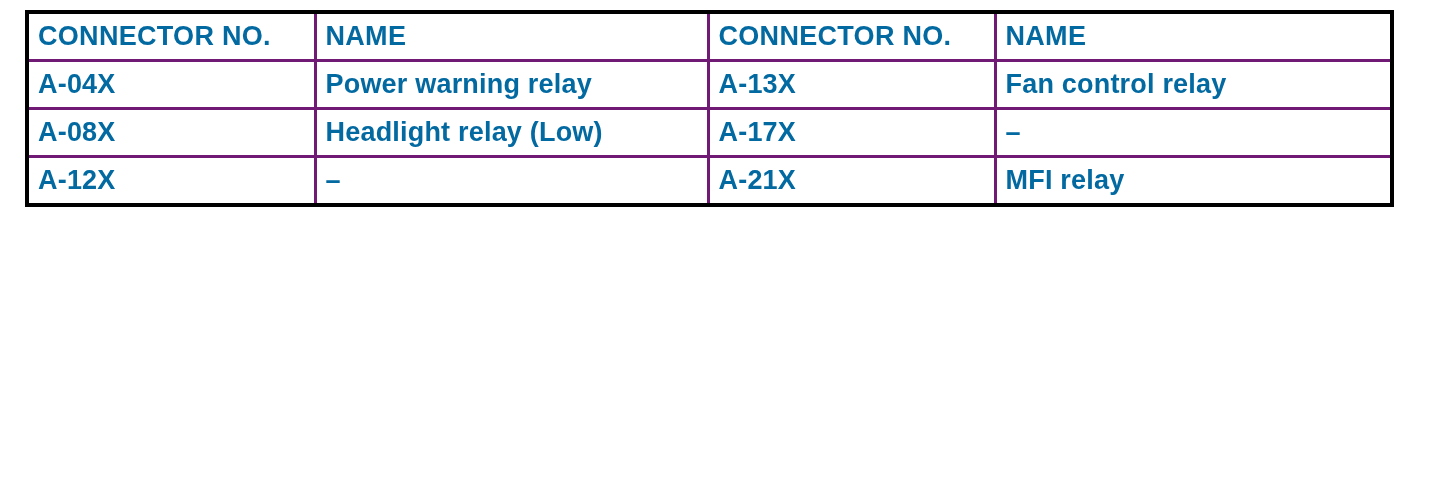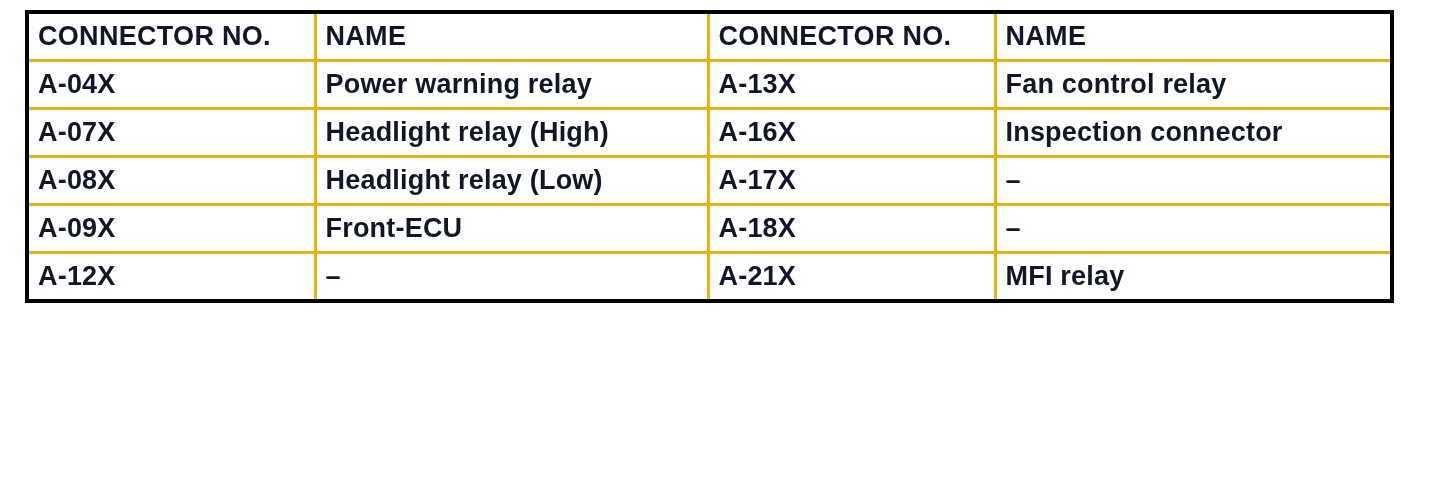--- a/index.html
+++ b/index.html
@@ -19,26 +19,26 @@
     position: absolute;
     left: 25px;
     top: 10px;
     width: 1365px;
     border-collapse: collapse;
     table-layout: fixed;
     border: 4px solid #000000;
   }
   table.connector-table th,
   table.connector-table td {
-    border: 3px solid #eab308;
+    border: 3px solid #701a75;
     padding: 2px 10px 2px 9px;
     height: 41px;
     font-size: 27px;
     font-weight: 700;
-    color: #0f172a;
+    color: #0369a1;
     letter-spacing: 0.2px;
     text-align: left;
     vertical-align: middle;
     white-space: nowrap;
     overflow: hidden;
     line-height: 1.05;
   }
   table.connector-table th {
     font-size: 27px;
     letter-spacing: 0.3px;
@@ -68,35 +68,23 @@
       </tr>
     </thead>
     <tbody>
         <tr>
           <td>A-04X</td>
           <td>Power warning relay</td>
           <td>A-13X</td>
           <td>Fan control relay</td>
         </tr>
         <tr>
-          <td>A-07X</td>
-          <td>Headlight relay (High)</td>
-          <td>A-16X</td>
-          <td>Inspection connector</td>
-        </tr>
-        <tr>
           <td>A-08X</td>
           <td>Headlight relay (Low)</td>
           <td>A-17X</td>
-          <td>–</td>
-        </tr>
-        <tr>
-          <td>A-09X</td>
-          <td>Front-ECU</td>
-          <td>A-18X</td>
           <td>–</td>
         </tr>
         <tr>
           <td>A-12X</td>
           <td>–</td>
           <td>A-21X</td>
           <td>MFI relay</td>
         </tr>
       </tbody>
   </table>

